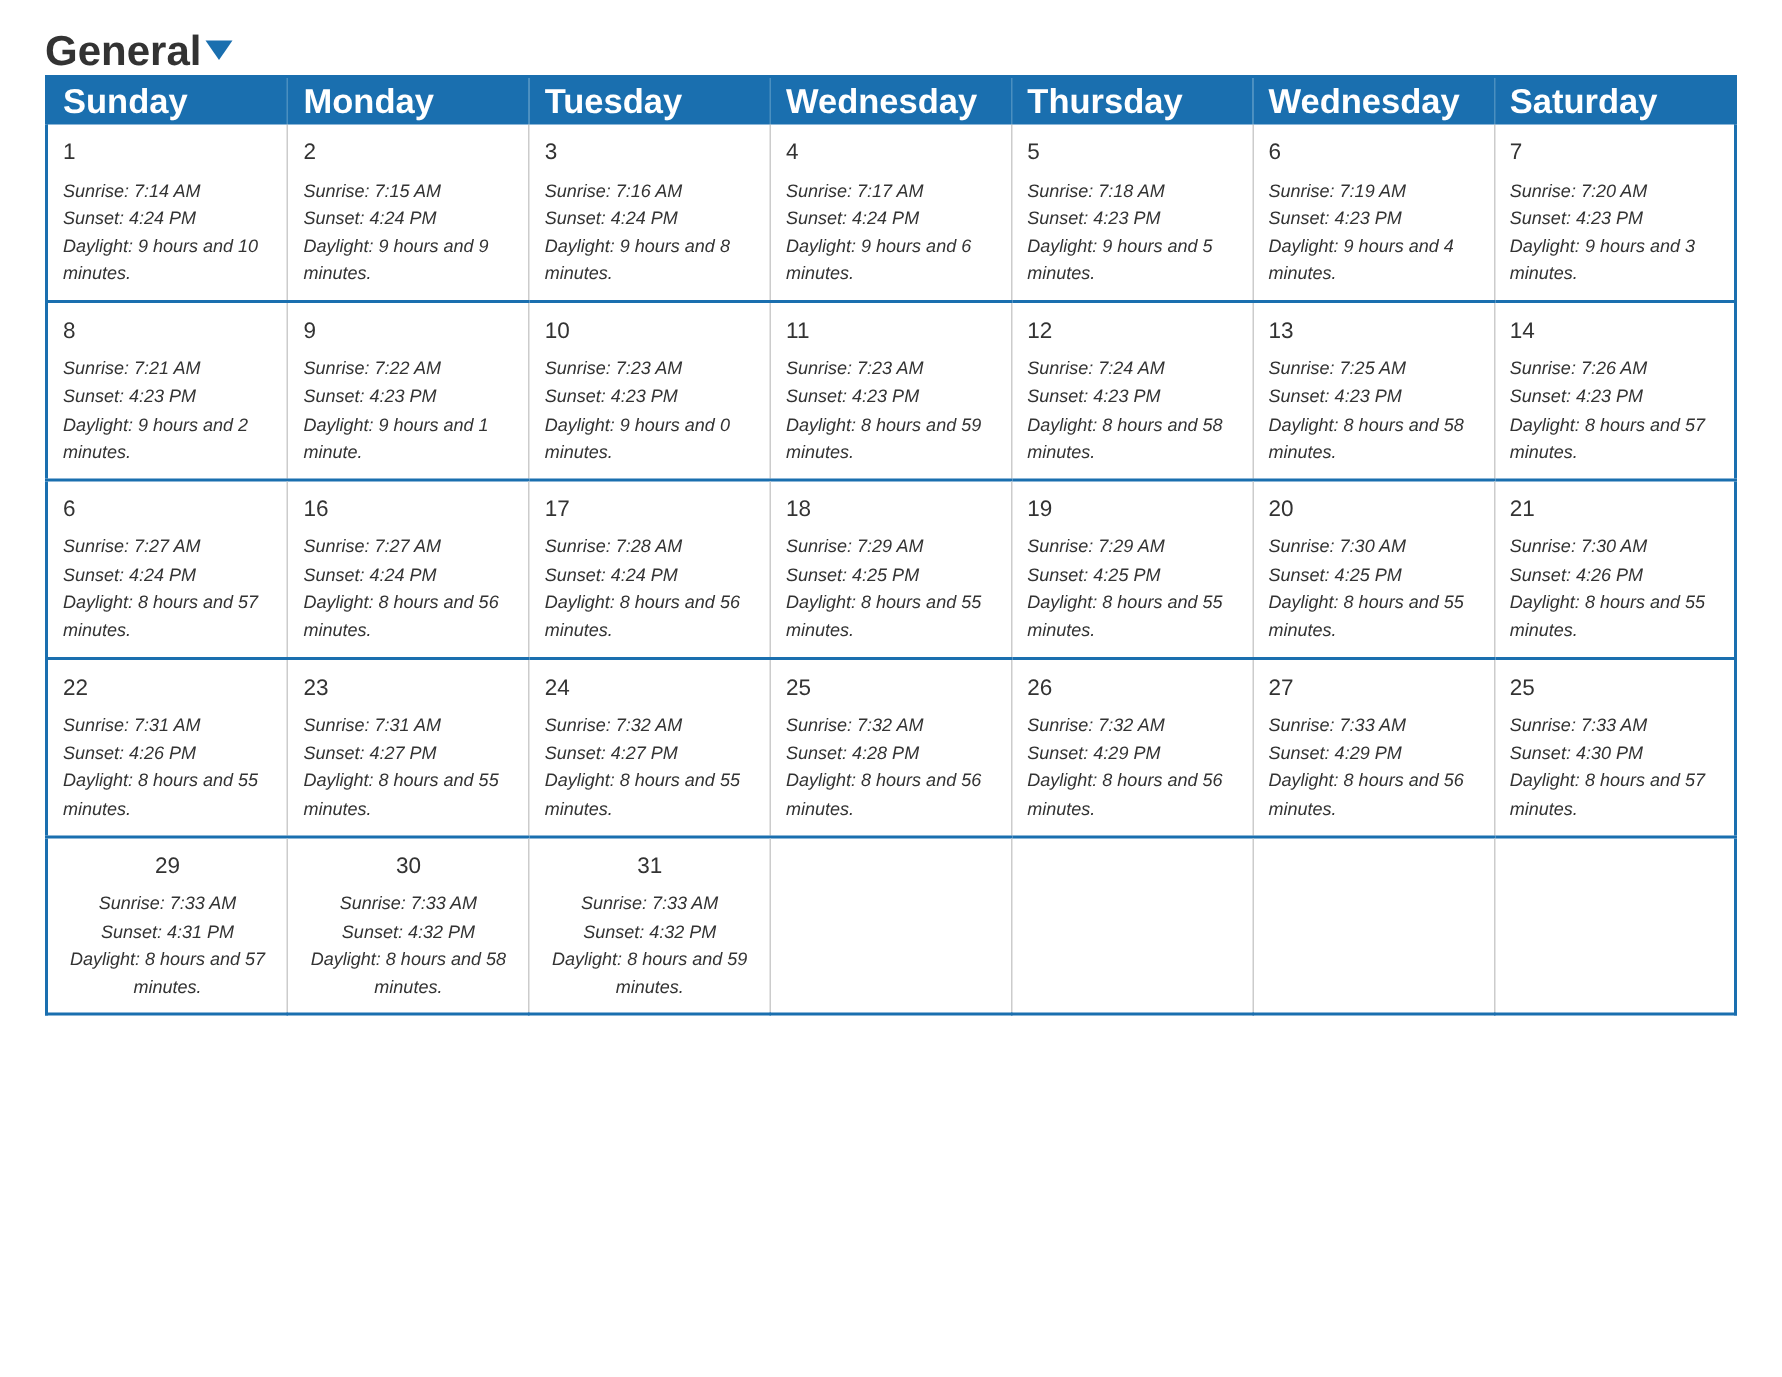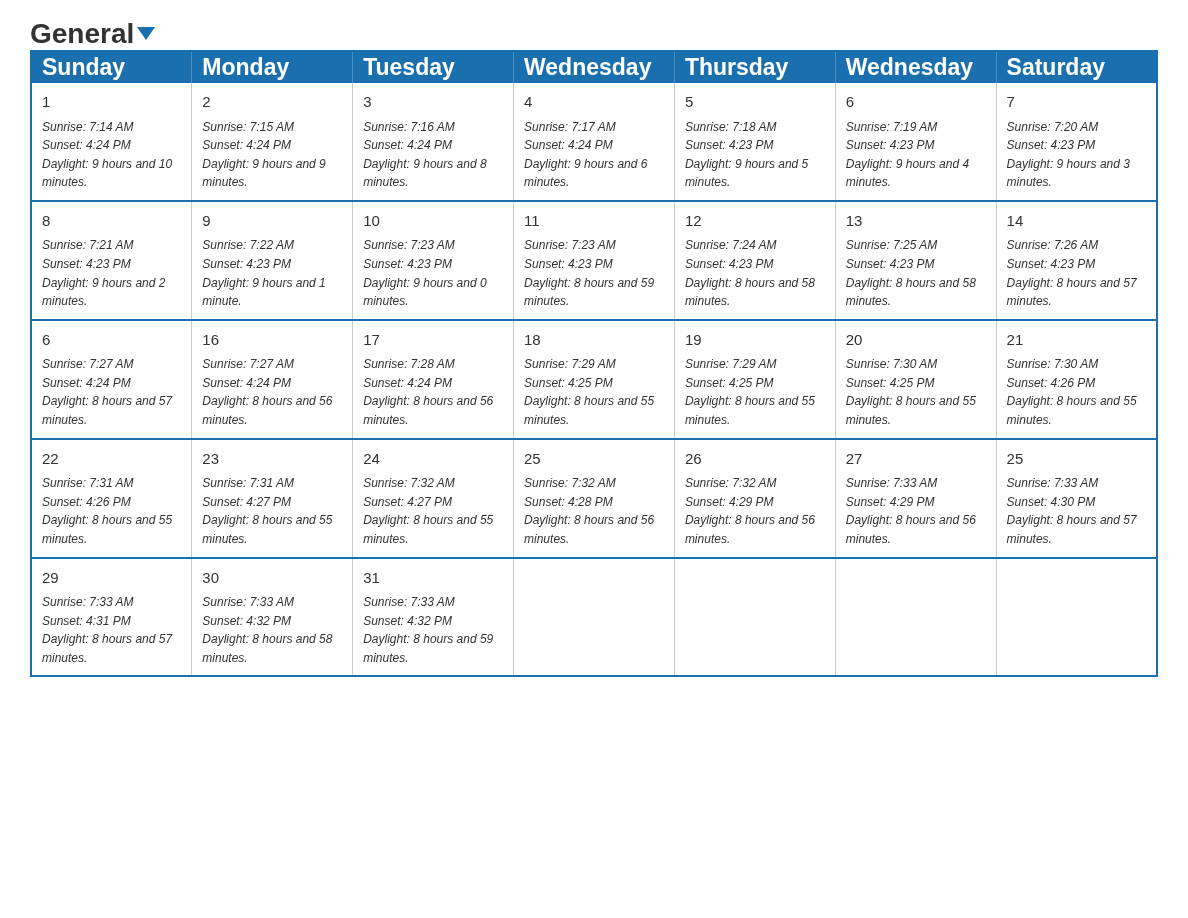--- a/index.html
+++ b/index.html
@@ -66,21 +66,21 @@
       vertical-align: top;
       padding: 8px 10px;
       font-size: 13.5px;
       color: #333;
       border-right: 1px solid #ccc;
       border-bottom: 2px solid #1a6faf;
       width: calc(100% / 7);
       line-height: 1.5;
     }
     .calendar td:last-child { border-right: none; }
-    .calendar tr:last-child td { border-bottom: none; }
+    .calendar tr:last-child td { border-bottom: none; text-align: center; }
     .day-num {
       font-size: 15px;
       font-weight: normal;
       display: block;
       margin-bottom: 4px;
     }
     .cell-content {
       font-size: 12px;
       line-height: 1.55;
       font-style: italic;

